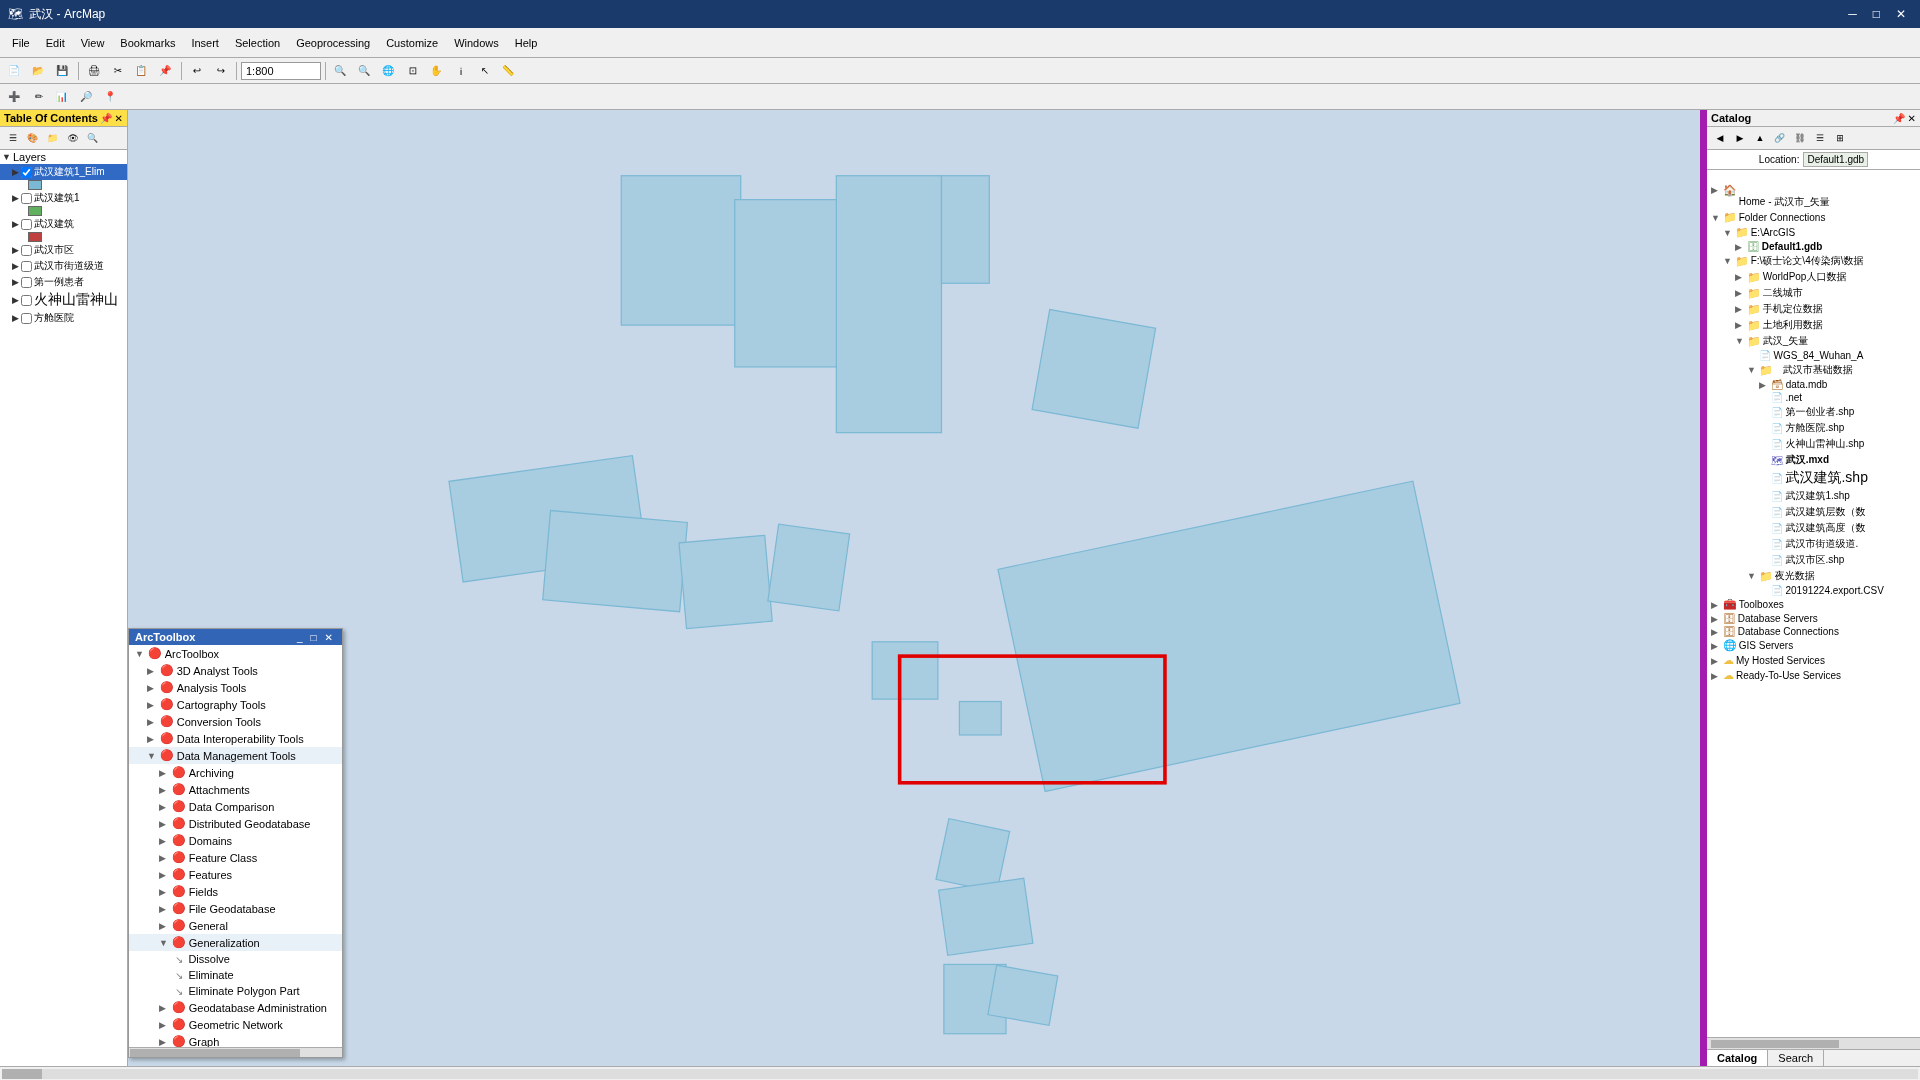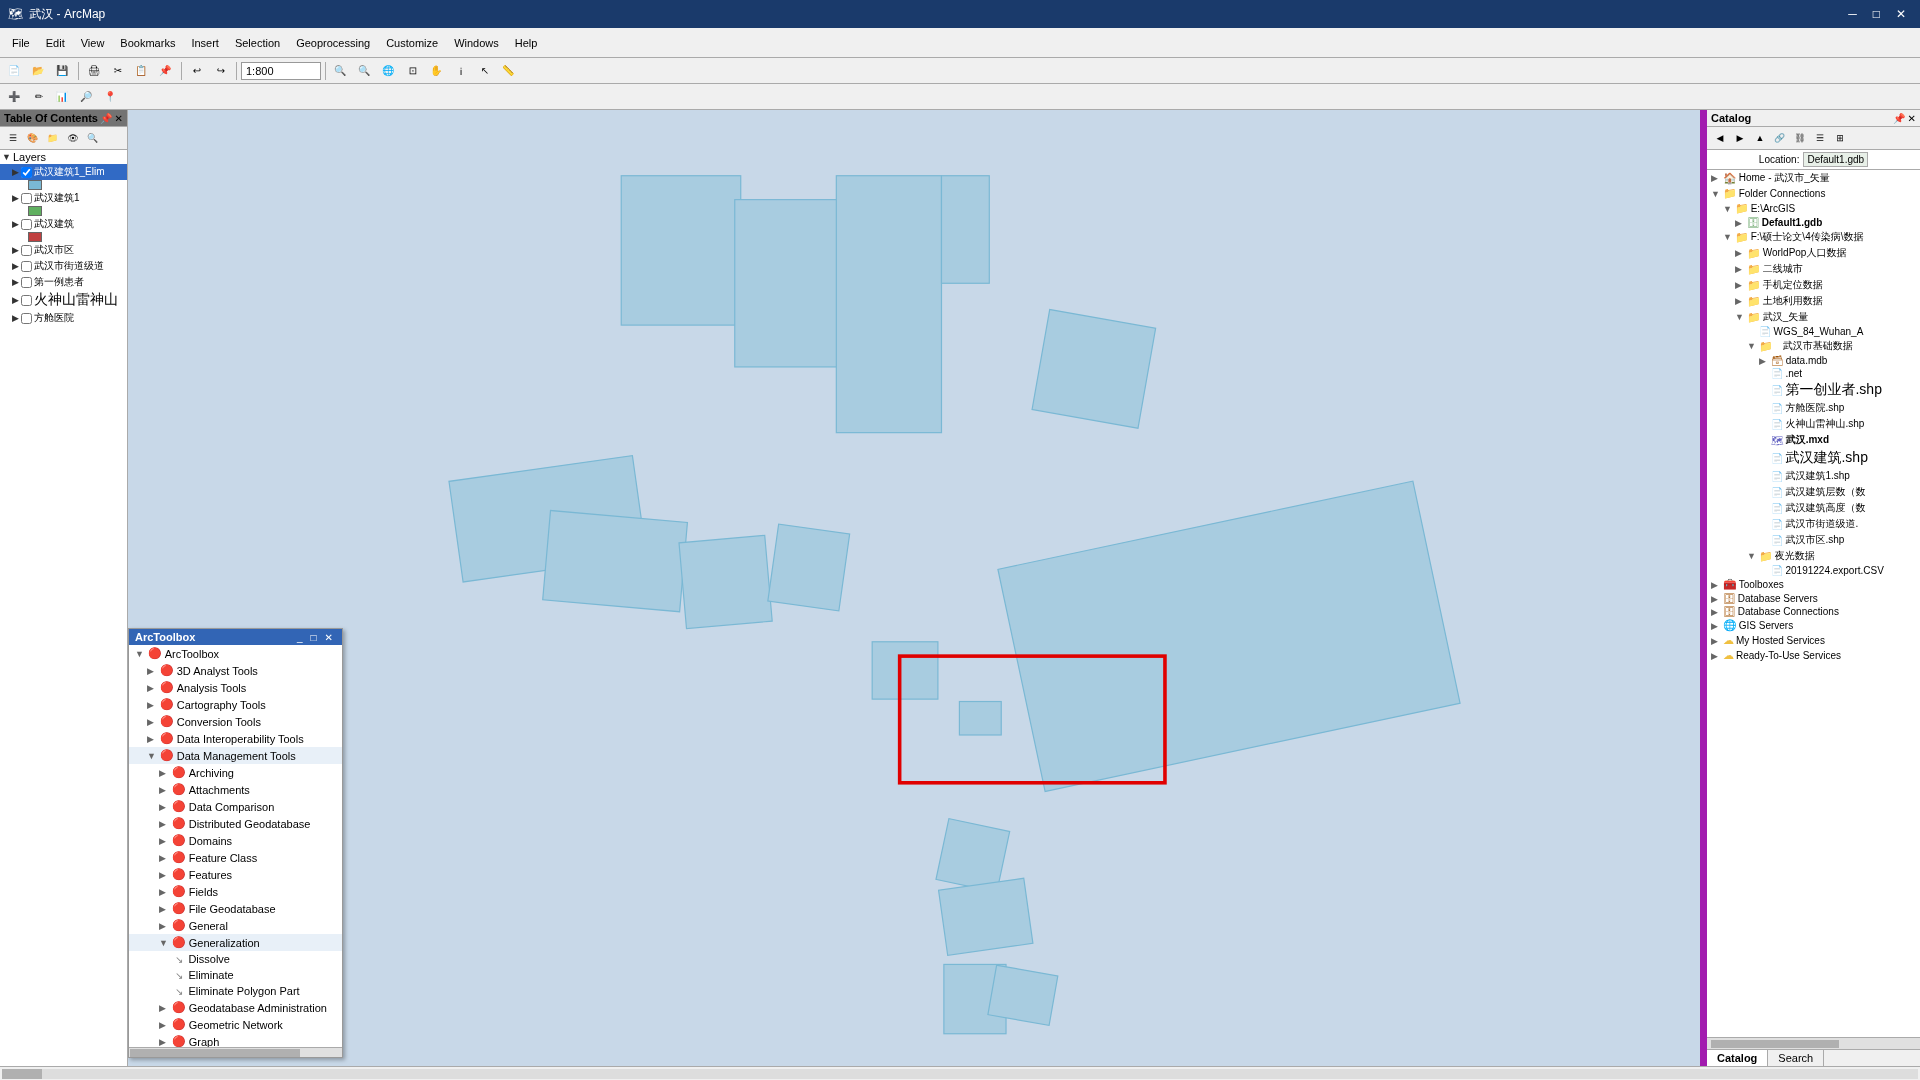--- a/index.html
+++ b/index.html
@@ -61,21 +61,21 @@
     
     .toc-panel {
       width: 128px;
       background: white;
       border-right: 1px solid #aaa;
       display: flex;
       flex-direction: column;
       overflow: hidden;
     }
     .toc-header {
-      background: #737373;
+      background: #fde047;
       border-bottom: 1px solid #aaa;
       padding: 2px 4px;
       display: flex;
       align-items: center;
       justify-content: space-between;
       font-size: 11px;
       font-weight: bold;
     }
     .toc-header-btns { display: flex; gap: 2px; }
     .toc-toolbar {
@@ -574,21 +574,21 @@
     </div>
     <div class="catalog-location">
       <span style="font-size:10px;">Location:</span>
       <span style="font-size:10px;background:#e8f0e8;border:1px solid #aaa;padding:1px 3px;">Default1.gdb</span>
     </div>
     <div class="catalog-tree">
 
       <div class="tree-item">
         <span class="tree-expand">▶</span>
         <span class="folder-icon">🏠</span>
-        <span style="font-size:10px;">Home - 武汉市_矢量</span>
+        <span style="font-size:10px;margin-top:24px;">Home - 武汉市_矢量</span>
       </div>
 
       <div class="tree-item">
         <span class="tree-expand">▼</span>
         <span class="folder-icon">📁</span>
         <span style="font-size:10px;">Folder Connections</span>
       </div>
 
       <div class="tree-item tree-indent-1">
         <span class="tree-expand">▼</span>
@@ -658,21 +658,21 @@
 
       <div class="tree-item tree-indent-4">
         <span class="tree-expand"> </span>
         <span class="file-icon">📄</span>
         <span style="font-size:10px;">.net</span>
       </div>
 
       <div class="tree-item tree-indent-4">
         <span class="tree-expand"> </span>
         <span class="file-icon">📄</span>
-        <span style="font-size:14px;">第一创业者.shp</span>
+        <span style="font-size:10px;">第一创业者.shp</span>
       </div>
 
       <div class="tree-item tree-indent-4">
         <span class="tree-expand"> </span>
         <span class="file-icon">📄</span>
         <span style="font-size:10px;">方舱医院.shp</span>
       </div>
 
       <div class="tree-item tree-indent-4">
         <span class="tree-expand"> </span>

